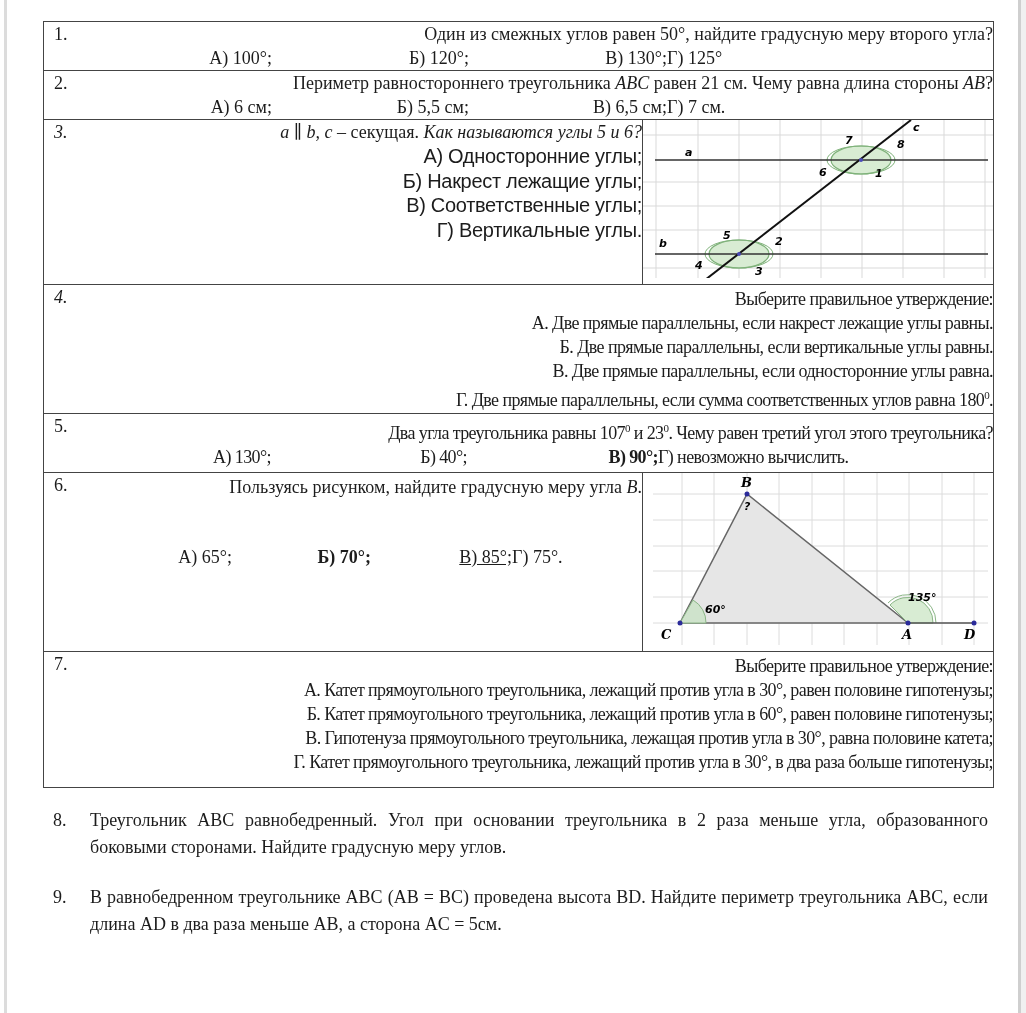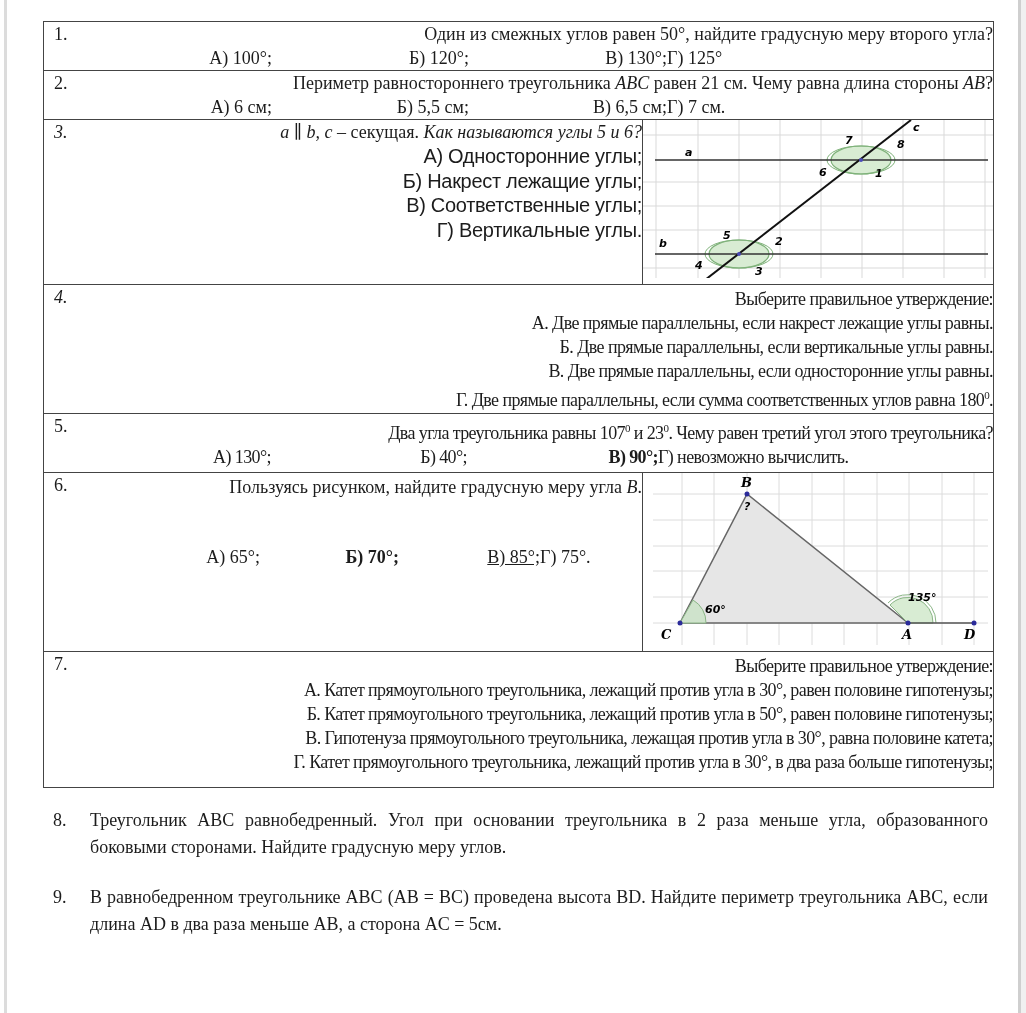--- a/index.html
+++ b/index.html
@@ -138,21 +138,21 @@
 
   <tr>
     <td colspan="2" style="height:128px;">
       <div class="row-inner" style="padding-top:2px;">
         <span class="num italic">4.</span>
         <div class="body narrow">
           <div>Выберите правильное утверждение:</div>
           <div style="padding-left:0;">
             <div>А. Две прямые параллельны, если накрест лежащие углы равны.</div>
             <div>Б. Две прямые параллельны, если вертикальные углы равны.</div>
-            <div>В. Две прямые параллельны, если односторонние углы равны.</div>
+            <div>В. Две прямые параллельны, если односторонние углы равна.</div>
             <div><span>Г. Две прямые параллельны, если  сумма соответственных углов равна 180</span><span class="sup">0</span><span>.</span></div>
           </div>
         </div>
       </div>
     </td>
   </tr>
 
   <tr>
     <td colspan="2" style="height:58px;">
       <div class="row-inner" style="padding-top:2px;">
@@ -169,21 +169,21 @@
       </div>
     </td>
   </tr>
 
   <tr>
     <td style="height:172px; width:598px;">
       <div class="row-inner" style="padding-top:2px;">
         <span class="num">6.</span>
         <div class="body">
           <div><span>Пользуясь рисунком, найдите градусную меру угла </span><i>B</i><span>.</span></div>
-          <div class="opts" style="margin-top:46px;margin-left:28px;">
+          <div class="opts" style="margin-top:46px;">
             <span style="width:143px;">А) 65°;</span>
             <span style="width:139px;font-weight:bold;">Б) 70°;</span>
             <span style="width:141px;text-decoration:underline;">В) 85°;</span>
             <span>Г) 75°.</span>
           </div>
         </div>
       </div>
     </td>
     <td class="fig">
       <svg width="350" height="172" viewBox="0 0 350 172">
@@ -225,21 +225,21 @@
     </td>
   </tr>
 
   <tr>
     <td colspan="2" style="height:135px;">
       <div class="row-inner" style="padding-top:2px;">
         <span class="num">7.</span>
         <div class="body narrow">
           <div>Выберите правильное утверждение:</div>
           <div>А. Катет прямоугольного треугольника, лежащий против угла в 30°, равен половине гипотенузы;</div>
-          <div>Б. Катет прямоугольного треугольника, лежащий против угла в 50°, равен половине гипотенузы;</div>
+          <div>Б. Катет прямоугольного треугольника, лежащий против угла в 60°, равен половине гипотенузы;</div>
           <div>В. Гипотенуза прямоугольного треугольника, лежащая против угла в 30°, равна половине катета;</div>
           <div>Г. Катет прямоугольного треугольника, лежащий против угла в 30°, в два раза больше гипотенузы;</div>
         </div>
       </div>
     </td>
   </tr>
 </tbody>
   </table>
 
 <div class="free" style="top:807px;">

